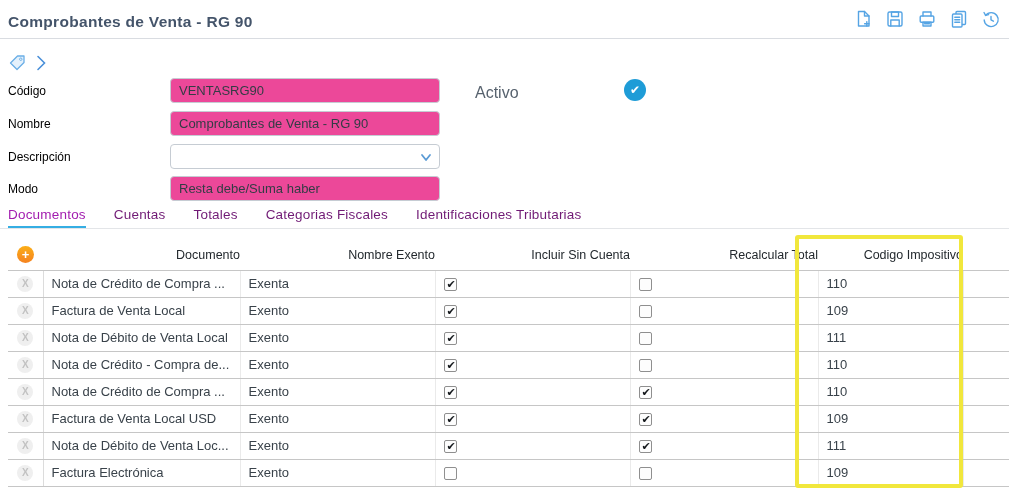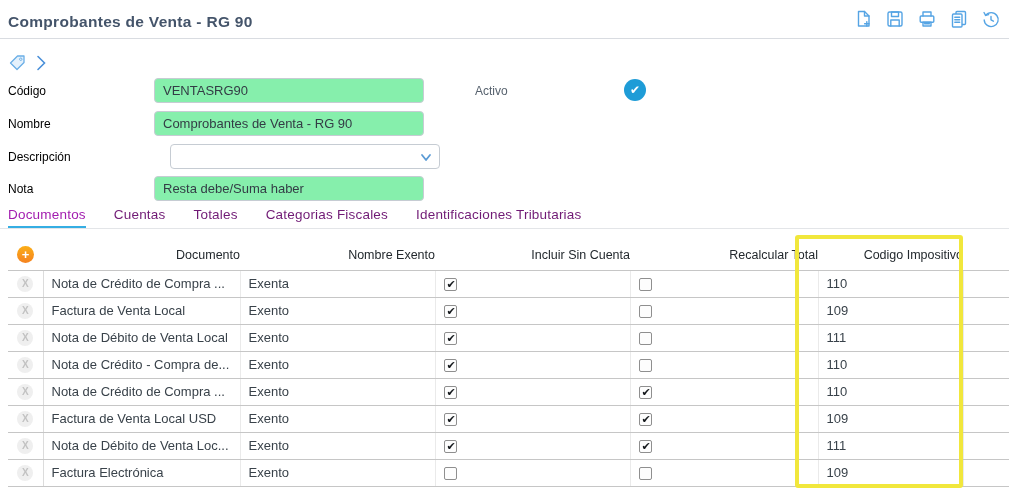--- a/index.html
+++ b/index.html
@@ -24,28 +24,28 @@
   .tool-btn svg { stroke:currentColor; fill:none; stroke-width:1.4; stroke-linejoin:round; stroke-linecap:round; }
   .title-divider { position:absolute; left:0; right:0; top:38px; height:1px; background:#d9dce1; }
 
   
   .quickbar { position:absolute; left:8px; top:53px; display:flex; gap:8px; align-items:center; }
   .quickbar svg { display:block; }
 
   
   .flabel { position:absolute; left:8px; font-size:12px; color:#000000; }
   .finput {
-    position:absolute; left:154px; width:270px; height:25px;
+    position:absolute; left:170px; width:270px; height:25px;
     border:1px solid #c6ccd3; border-radius:4px; padding:8px 8px;
-    font-family:inherit; font-size:13px; color:#333c45; background:#86efac; outline:none;
+    font-family:inherit; font-size:13px; color:#333c45; background:#ec4899; outline:none;
   }
   .combo { position:absolute; left:170px; width:270px; height:25px;
     border:1px solid #c6ccd3; border-radius:4px; background:#fff; }
   .combo svg { position:absolute; right:7px; top:8px; }
-  .activo-label { position:absolute; left:475px; top:84px; font-size:12px; color:#57626e; }
+  .activo-label { position:absolute; left:475px; top:84px; font-size:16px; color:#57626e; }
   .toggle {
     position:absolute; left:624px; top:79px; width:22px; height:22px; border-radius:50%;
     background:var(--toggle-blue,#1e9cd7); cursor:pointer;
   }
   .toggle::after {
     content:"✔"; position:absolute; left:0; top:0; width:22px; height:22px;
     color:#fff; font-size:12px; line-height:22px; text-align:center; font-weight:bold;
   }
 
   
@@ -158,21 +158,21 @@
   <span class="flabel" style="top:117px">Nombre</span>
   <input class="finput" style="top: 111px;" value="Comprobantes de Venta - RG 90">
 
   <span class="flabel" style="top:150px">Descripción</span>
   <div class="combo" style="top:144px">
     <svg width="12" height="10" viewBox="0 0 12 10">
       <polyline points="2,2 6,7 10,2" fill="none" stroke="#5b9bd5" stroke-width="1.8" stroke-linecap="round" stroke-linejoin="round"></polyline>
     </svg>
   </div>
 
-  <span class="flabel" style="top:182px">Nota</span>
+  <span class="flabel" style="top:182px">Modo</span>
   <input class="finput" style="top: 176px;" value="Resta debe/Suma haber">
 
   <span class="activo-label">Activo</span>
   <div class="toggle"></div>
 
   <div class="tabs">
       <div class="tab active">Documentos</div>
       <div class="tab">Cuentas</div>
       <div class="tab">Totales</div>
       <div class="tab">Categorias Fiscales</div>

